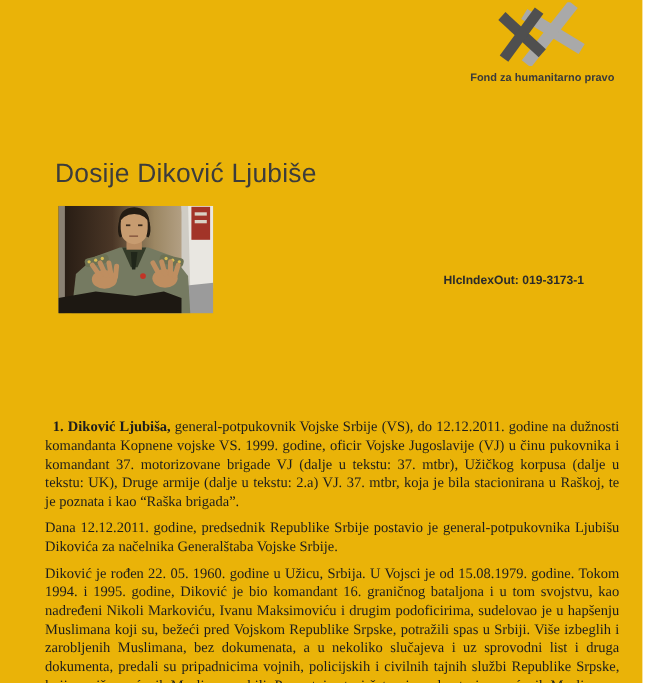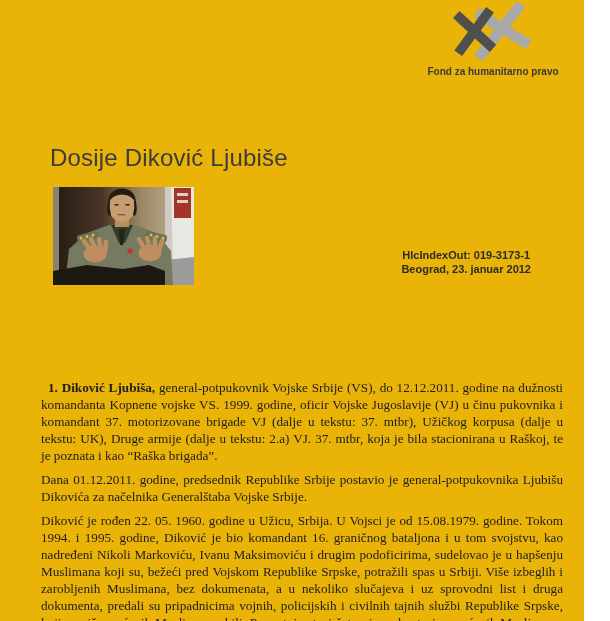--- a/index.html
+++ b/index.html
@@ -114,24 +114,23 @@
         <line x1="92" y1="63" x2="86" y2="52"></line>
         <line x1="97" y1="62" x2="94" y2="51"></line>
         <line x1="102" y1="62" x2="102" y2="51"></line>
         <line x1="106" y1="64" x2="109" y2="54"></line>
       </g>
     </svg>
   </div>
 
   <div class="meta">
     <div>HlcIndexOut: 019-3173-1</div>
-    <div>Beograd, 23. januar 2012</div>
   </div>
 
   <div class="page-num">1</div>
 
   <main class="body-text">
     <p class="p1"><strong>1. Diković Ljubiša,</strong><span> general-potpukovnik Vojske Srbije (VS), do 12.12.2011. godine na dužnosti komandanta Kopnene vojske VS. 1999. godine, oficir Vojske Jugoslavije (VJ) u činu pukovnika i komandant 37. motorizovane brigade VJ (dalje u tekstu: 37. mtbr), Užičkog korpusa (dalje u tekstu: UK), Druge armije (dalje u tekstu: 2.a) VJ. 37. mtbr, koja je bila stacionirana u Raškoj, te je poznata i kao “Raška brigada”.</span></p>
-    <p>Dana 01.12.2011. godine, predsednik Republike Srbije postavio je general-potpukovnika Ljubišu Dikovića za načelnika Generalštaba Vojske Srbije.</p>
+    <p>Dana 12.12.2011. godine, predsednik Republike Srbije postavio je general-potpukovnika Ljubišu Dikovića za načelnika Generalštaba Vojske Srbije.</p>
     <p><span>Diković je rođen 22. 05. 1960. godine u Užicu, Srbija. U Vojsci je od 15.08.1979. godine. Tokom 1994. i 1995. godine, Diković je bio komandant 16. graničnog bataljona i u tom svojstvu, kao nadređeni Nikoli Markoviću, Ivanu Maksimoviću i drugim podoficirima, sudelovao je u hapšenju Muslimana koji su, bežeći pred Vojskom Republike Srpske, potražili spas u Srbiji. Više izbeglih i zarobljenih Muslimana, bez dokumenata, a u nekoliko slučajeva i uz sprovodni list i druga dokumenta, predali su pripadnicima vojnih, policijskih i civilnih tajnih službi Republike Srpske, koji su više vraćenih Muslimana ubili. Posmrtni ostaci četvorice od petorice vraćenih Muslimana, među kojima je Rahmanović Suljo, Musliman iz sela Zapolje, opština Bratunac, pronađeni su i pouzdano identifikovani.</span><sup>1</sup></p>
   </main>
 
 </div>
 
 </body></html>

